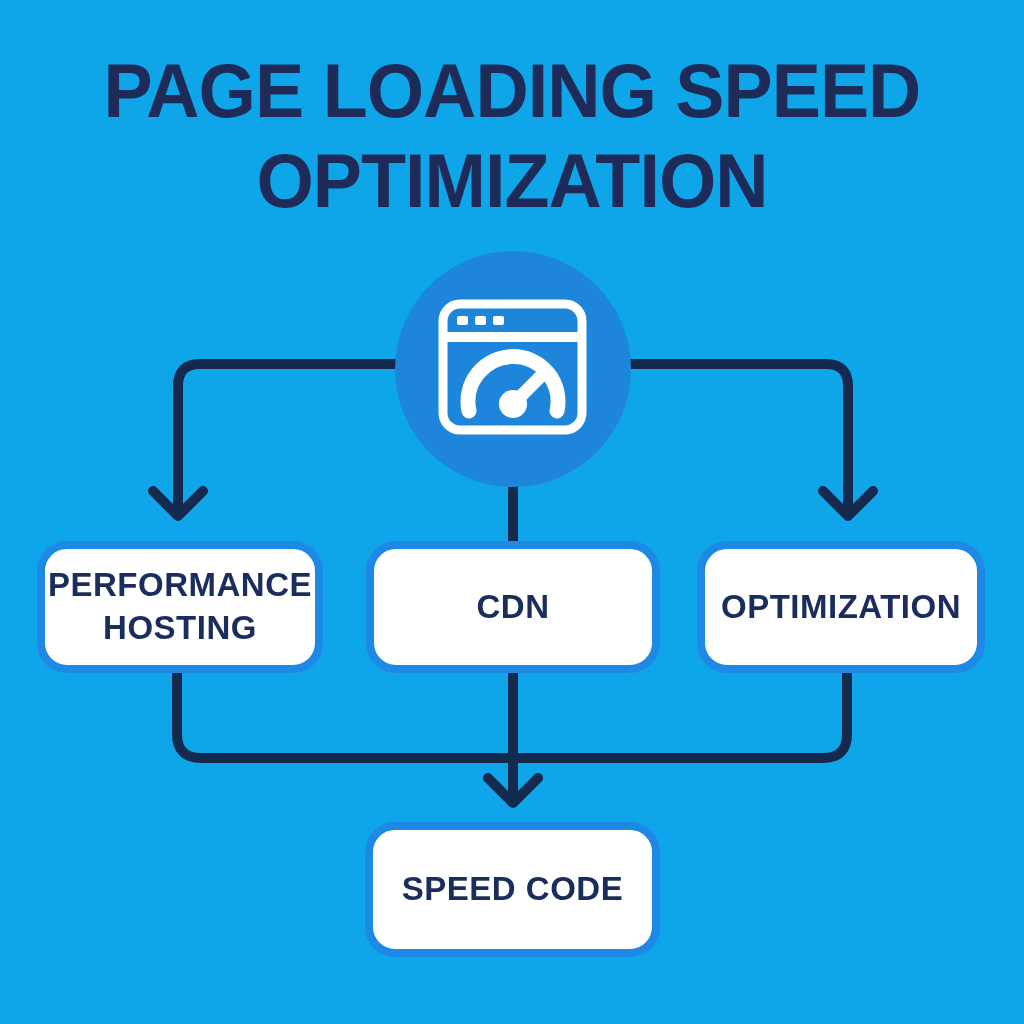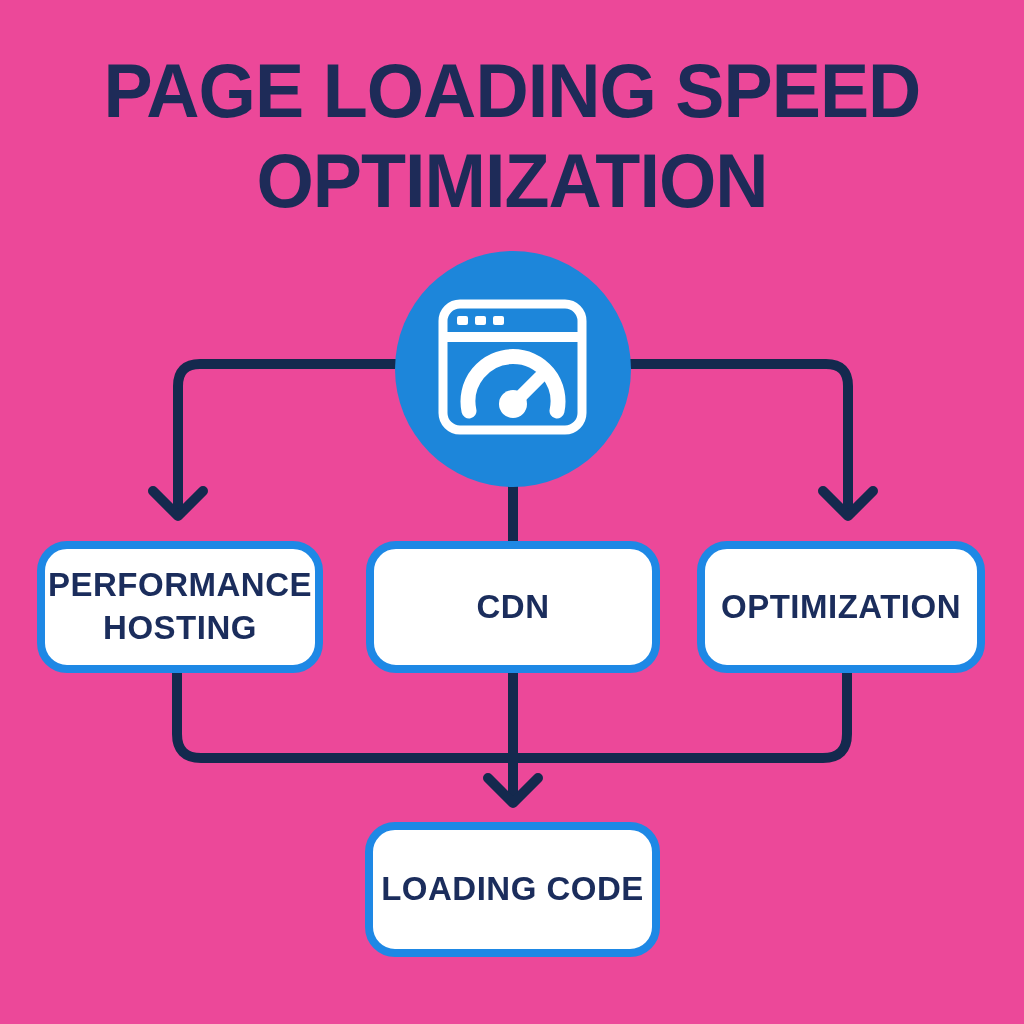--- a/index.html
+++ b/index.html
@@ -5,21 +5,21 @@
   html, body {
     margin: 0;
     padding: 0;
     background: #ffffff;
     font-family: "Liberation Sans", sans-serif;
   }
   .canvas {
     position: relative;
     width: 1024px;
     height: 1024px;
-    background: #ec4899;
+    background: #0ea5e9;
     overflow: hidden;
   }
   .page-title {
     position: absolute;
     top: 46px;
     left: 0;
     right: 0;
     text-align: center;
     font-weight: bold;
     font-size: 76px;
@@ -106,16 +106,16 @@
 
   <div class="node node-performance">
     <span>PERFORMANCE HOSTING</span>
   </div>
 
   <div class="node node-compression">
     <span>OPTIMIZATION</span>
   </div>
 
   <div class="node node-minify">
-    <span>LOADING CODE</span>
+    <span>SPEED CODE</span>
   </div>
 
 </div>
 
 </body></html>

